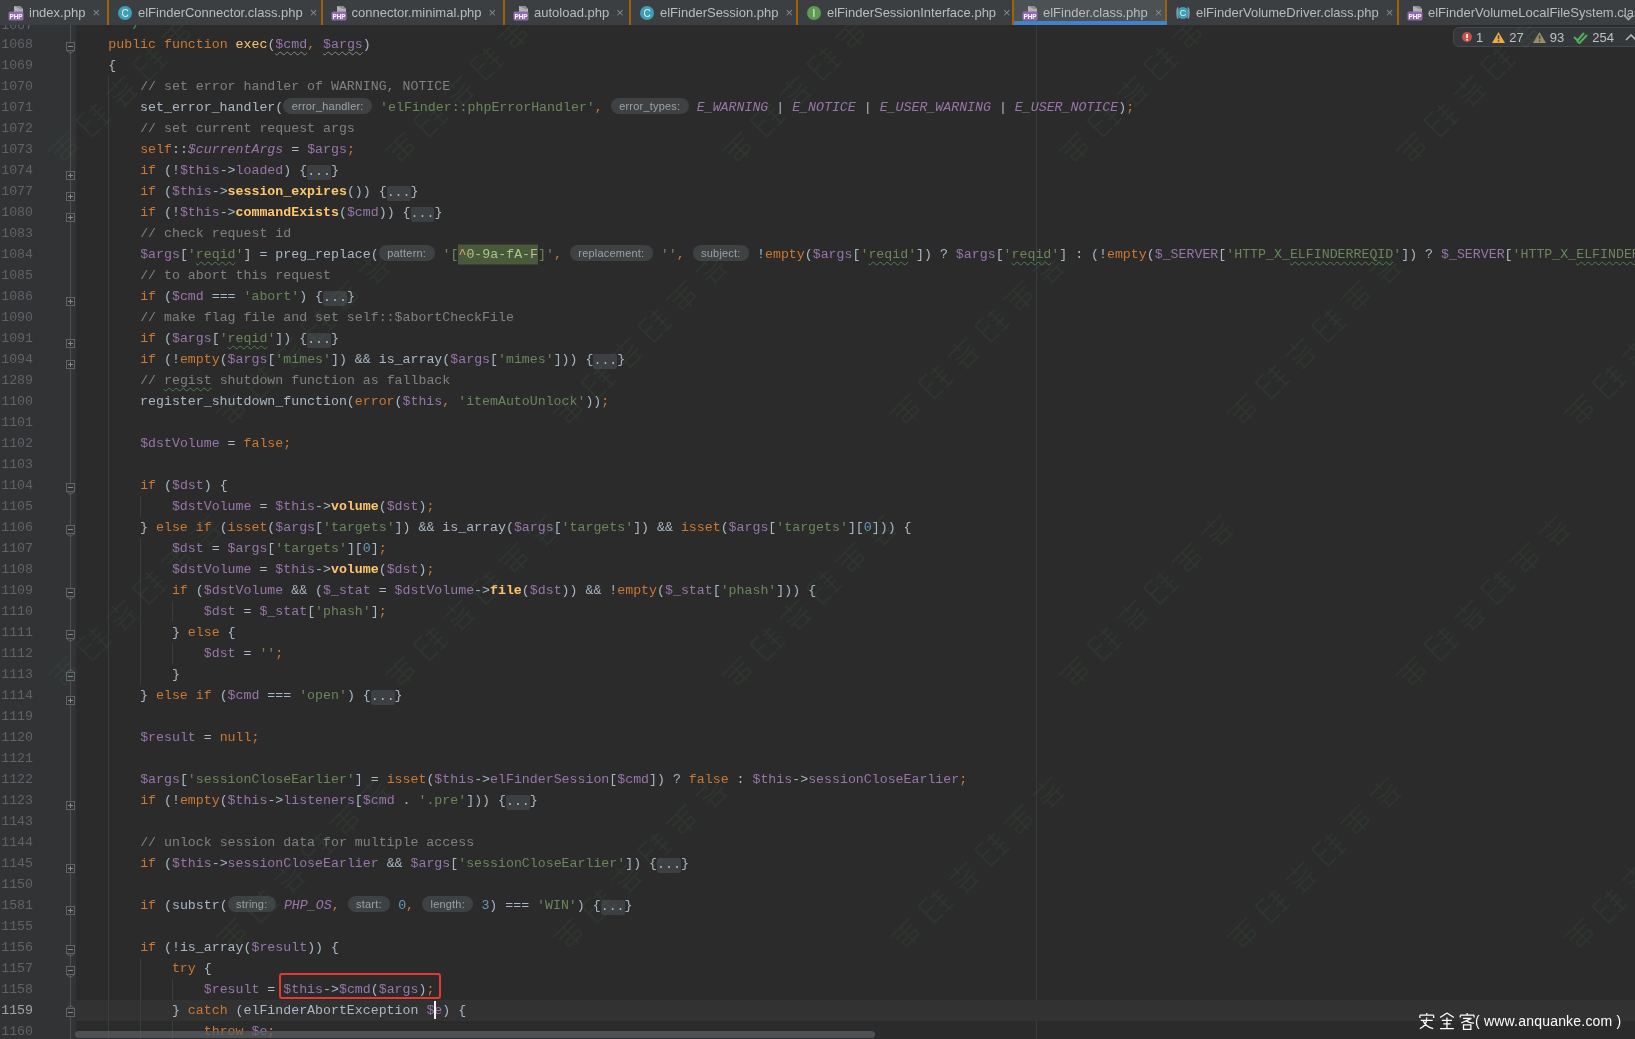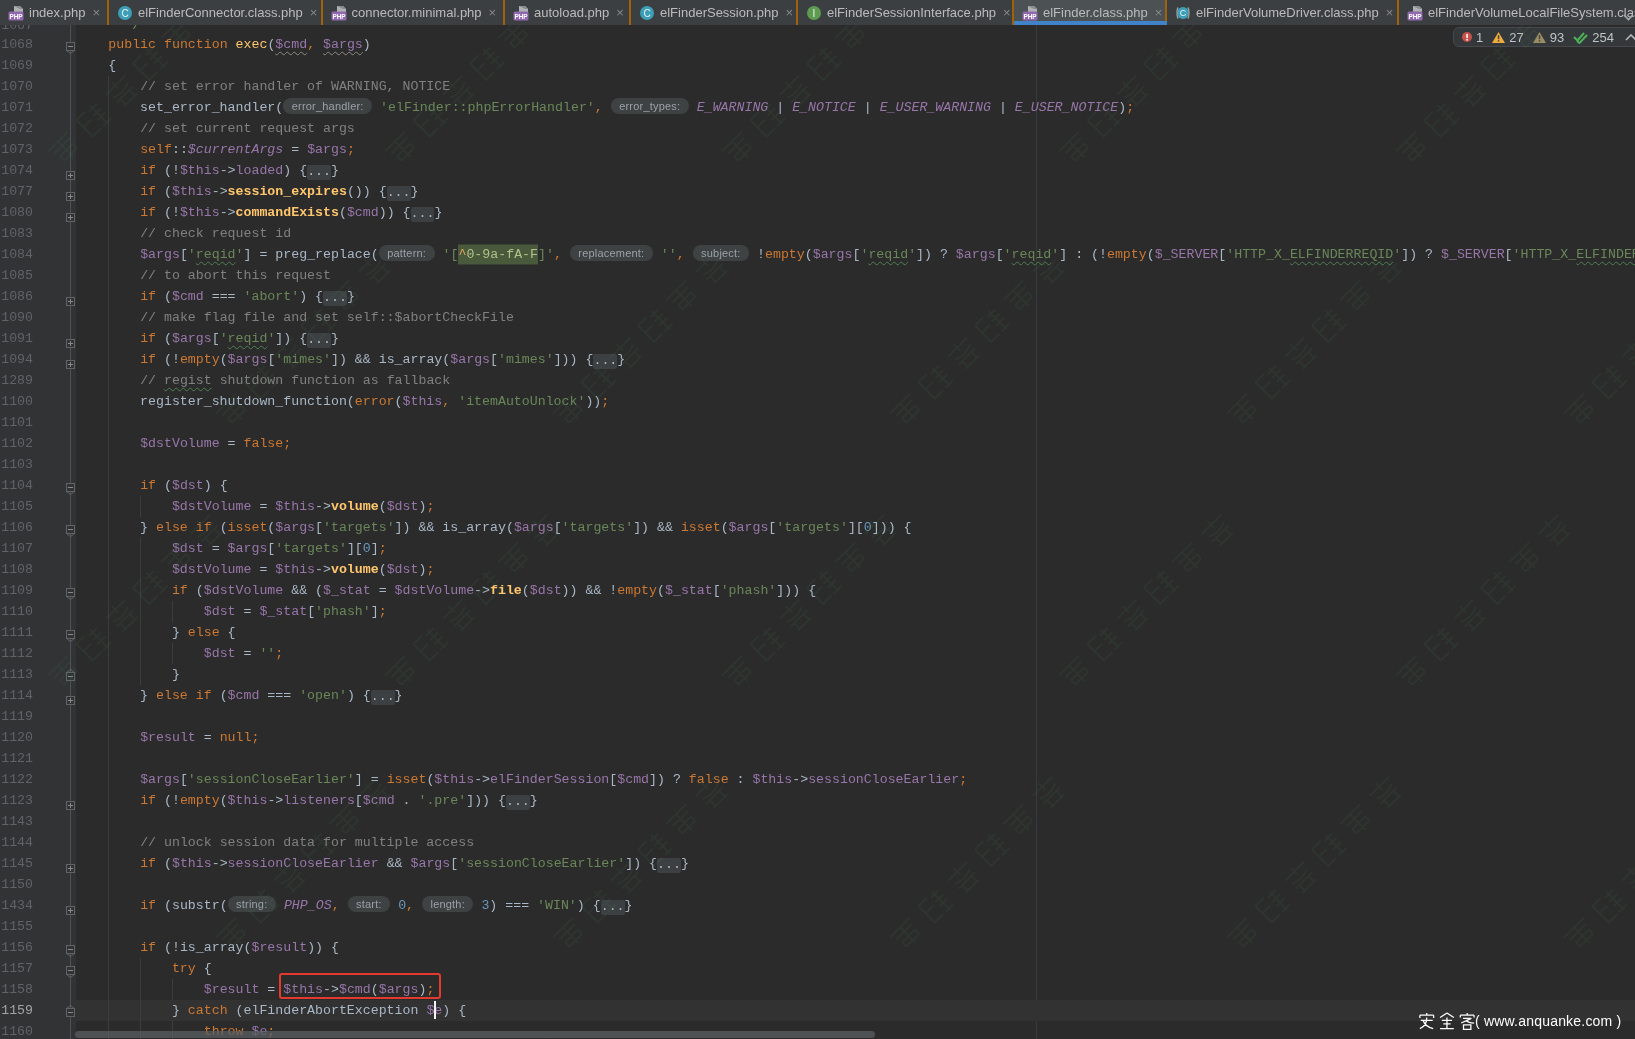--- a/index.html
+++ b/index.html
@@ -214,21 +214,21 @@
     </div>
     <div class="row" style="top:828px">
       <span class="ln">1145</span>
       <span class="code">        <i class="k">if</i> (<i class="v">$this</i>-&gt;<i class="v">sessionCloseEarlier</i> &amp;&amp; <i class="v">$args</i>[<i class="s">'sessionCloseEarlier'</i>]) {<i class="fc">...</i>}</span>
     </div>
     <div class="row" style="top:849px">
       <span class="ln">1150</span>
       <span class="code"></span>
     </div>
     <div class="row" style="top:870px">
-      <span class="ln">1434</span>
+      <span class="ln">1581</span>
       <span class="code">        <i class="k">if</i> (substr(<i class="ch">string:</i> <i class="vi">PHP_OS</i><i class="k">,</i> <i class="ch">start:</i> <i class="n">0</i><i class="k">,</i> <i class="ch">length:</i> <i class="n">3</i>) === <i class="s">'WIN'</i>) {<i class="fc">...</i>}</span>
     </div>
     <div class="row" style="top:891px">
       <span class="ln">1155</span>
       <span class="code"></span>
     </div>
     <div class="row" style="top:912px">
       <span class="ln">1156</span>
       <span class="code">        <i class="k">if</i> (!is_array(<i class="v">$result</i>)) {</span>
     </div>

